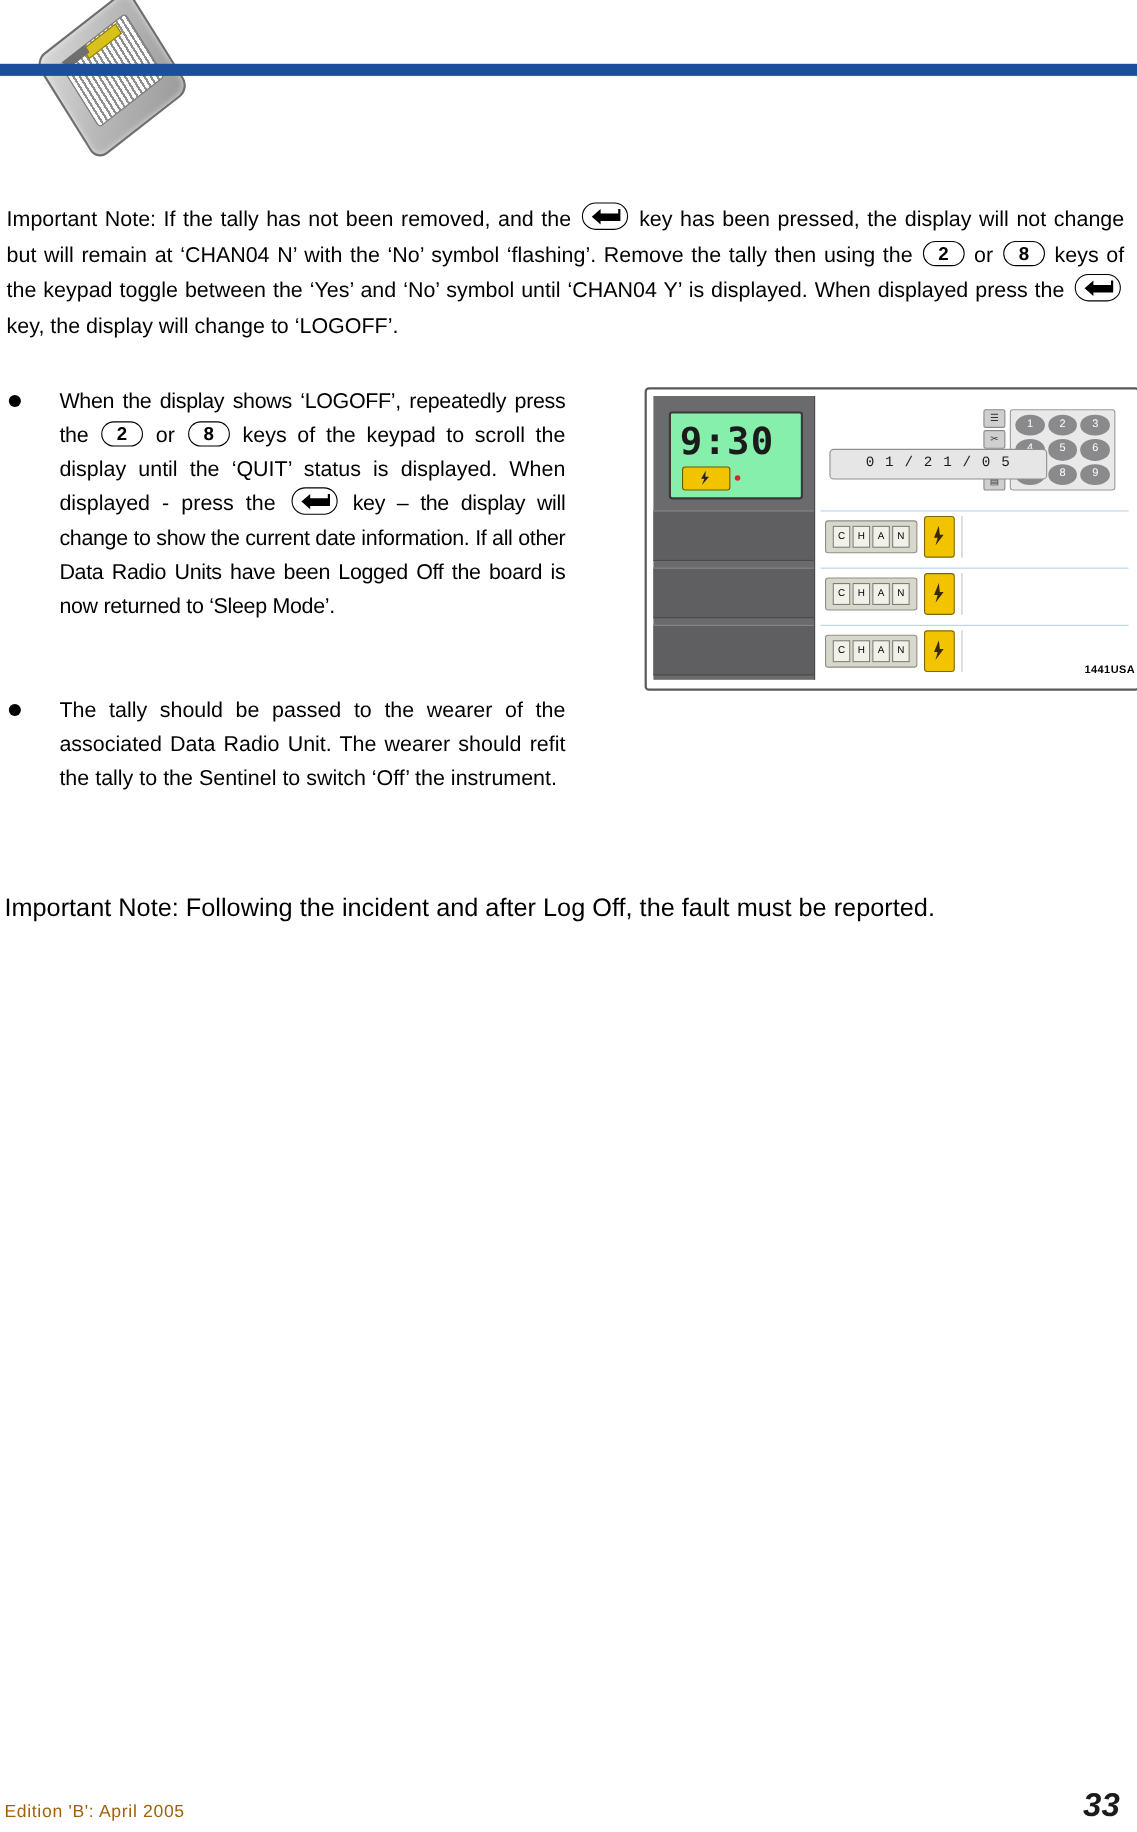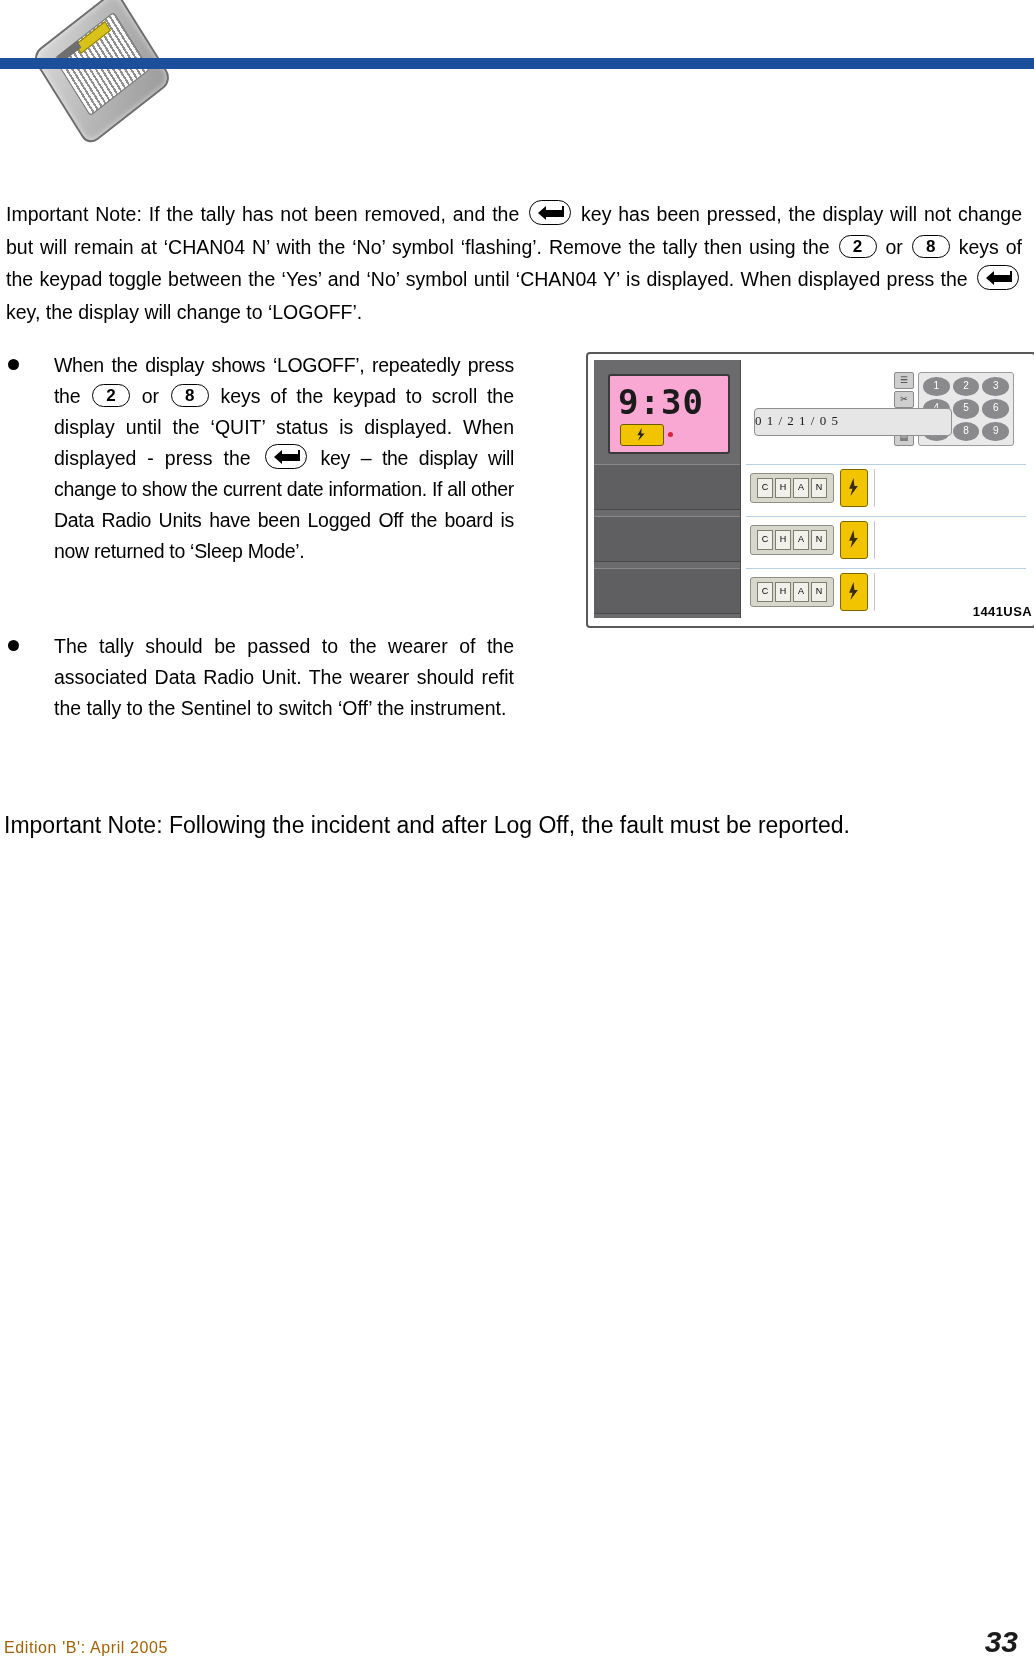--- a/index.html
+++ b/index.html
@@ -75,21 +75,21 @@
     width: 26px;
     height: 8px;
     background: #6f6f6f;
     transform: rotate(-38deg) skewX(-6deg);
   }
 
   
   .note-top {
     position: absolute;
     left: 0;
-    top: 198px;
+    top: 183px;
     width: 1028px;
     padding: 0 6px;
     box-sizing: border-box;
     font-size: 19.5px;
     line-height: 32.5px;
     text-align: justify;
     text-justify: inter-word;
   }
   .note-bottom {
     position: absolute;
@@ -183,21 +183,21 @@
     position: absolute;
     left: 0; top: 0;
     width: 146px; height: 258px;
     background: #6b6b6d;
     border-right: 1px solid #4a4a4c;
   }
   .lcd {
     position: absolute;
     left: 14px; top: 14px;
     width: 118px; height: 76px;
-    background: #f9a8d4;
+    background: #86efac;
     border: 2px solid #3a3a3a;
     border-radius: 3px;
   }
   .lcd-time {
     position: absolute;
     left: 8px; top: 6px;
     font-family: "DejaVu Sans Mono", monospace;
     font-size: 34px;
     font-weight: bold;
     color: #1b1b1b;
@@ -275,23 +275,24 @@
     line-height: 14px;
     color: #333;
   }
   .datebar {
     position: absolute;
     left: 160px; top: 48px;
     width: 196px; height: 26px;
     background: #e6e6e6;
     border: 1px solid #8f8f91;
     border-radius: 4px;
-    font-family: Liberation Serif, serif;
+    font-family: Liberation Mono, monospace;
     font-size: 13px;
     line-height: 24px;
+    text-align: center;
     letter-spacing: 1px;
     color: #1b1b1b;
   }
   .row-strip {
     position: absolute;
     left: 152px;
     width: 280px;
     height: 50px;
     border-top: 1px solid #b8d1e8;
   }
@@ -334,21 +335,21 @@
   .row-strip .vline {
     position: absolute;
     left: 128px; top: 4px;
     width: 1px; height: 38px;
     background: #c3c3c3;
   }
   .figure-caption {
     position: absolute;
     right: 0;
     top: 252px;
-    font-size: 13px;
+    font-size: 10px;
     font-weight: bold;
     letter-spacing: .4px;
   }
 
   
   .footer-edition {
     position: absolute;
     left: 4px;
     bottom: 8px;
     font-size: 16px;

